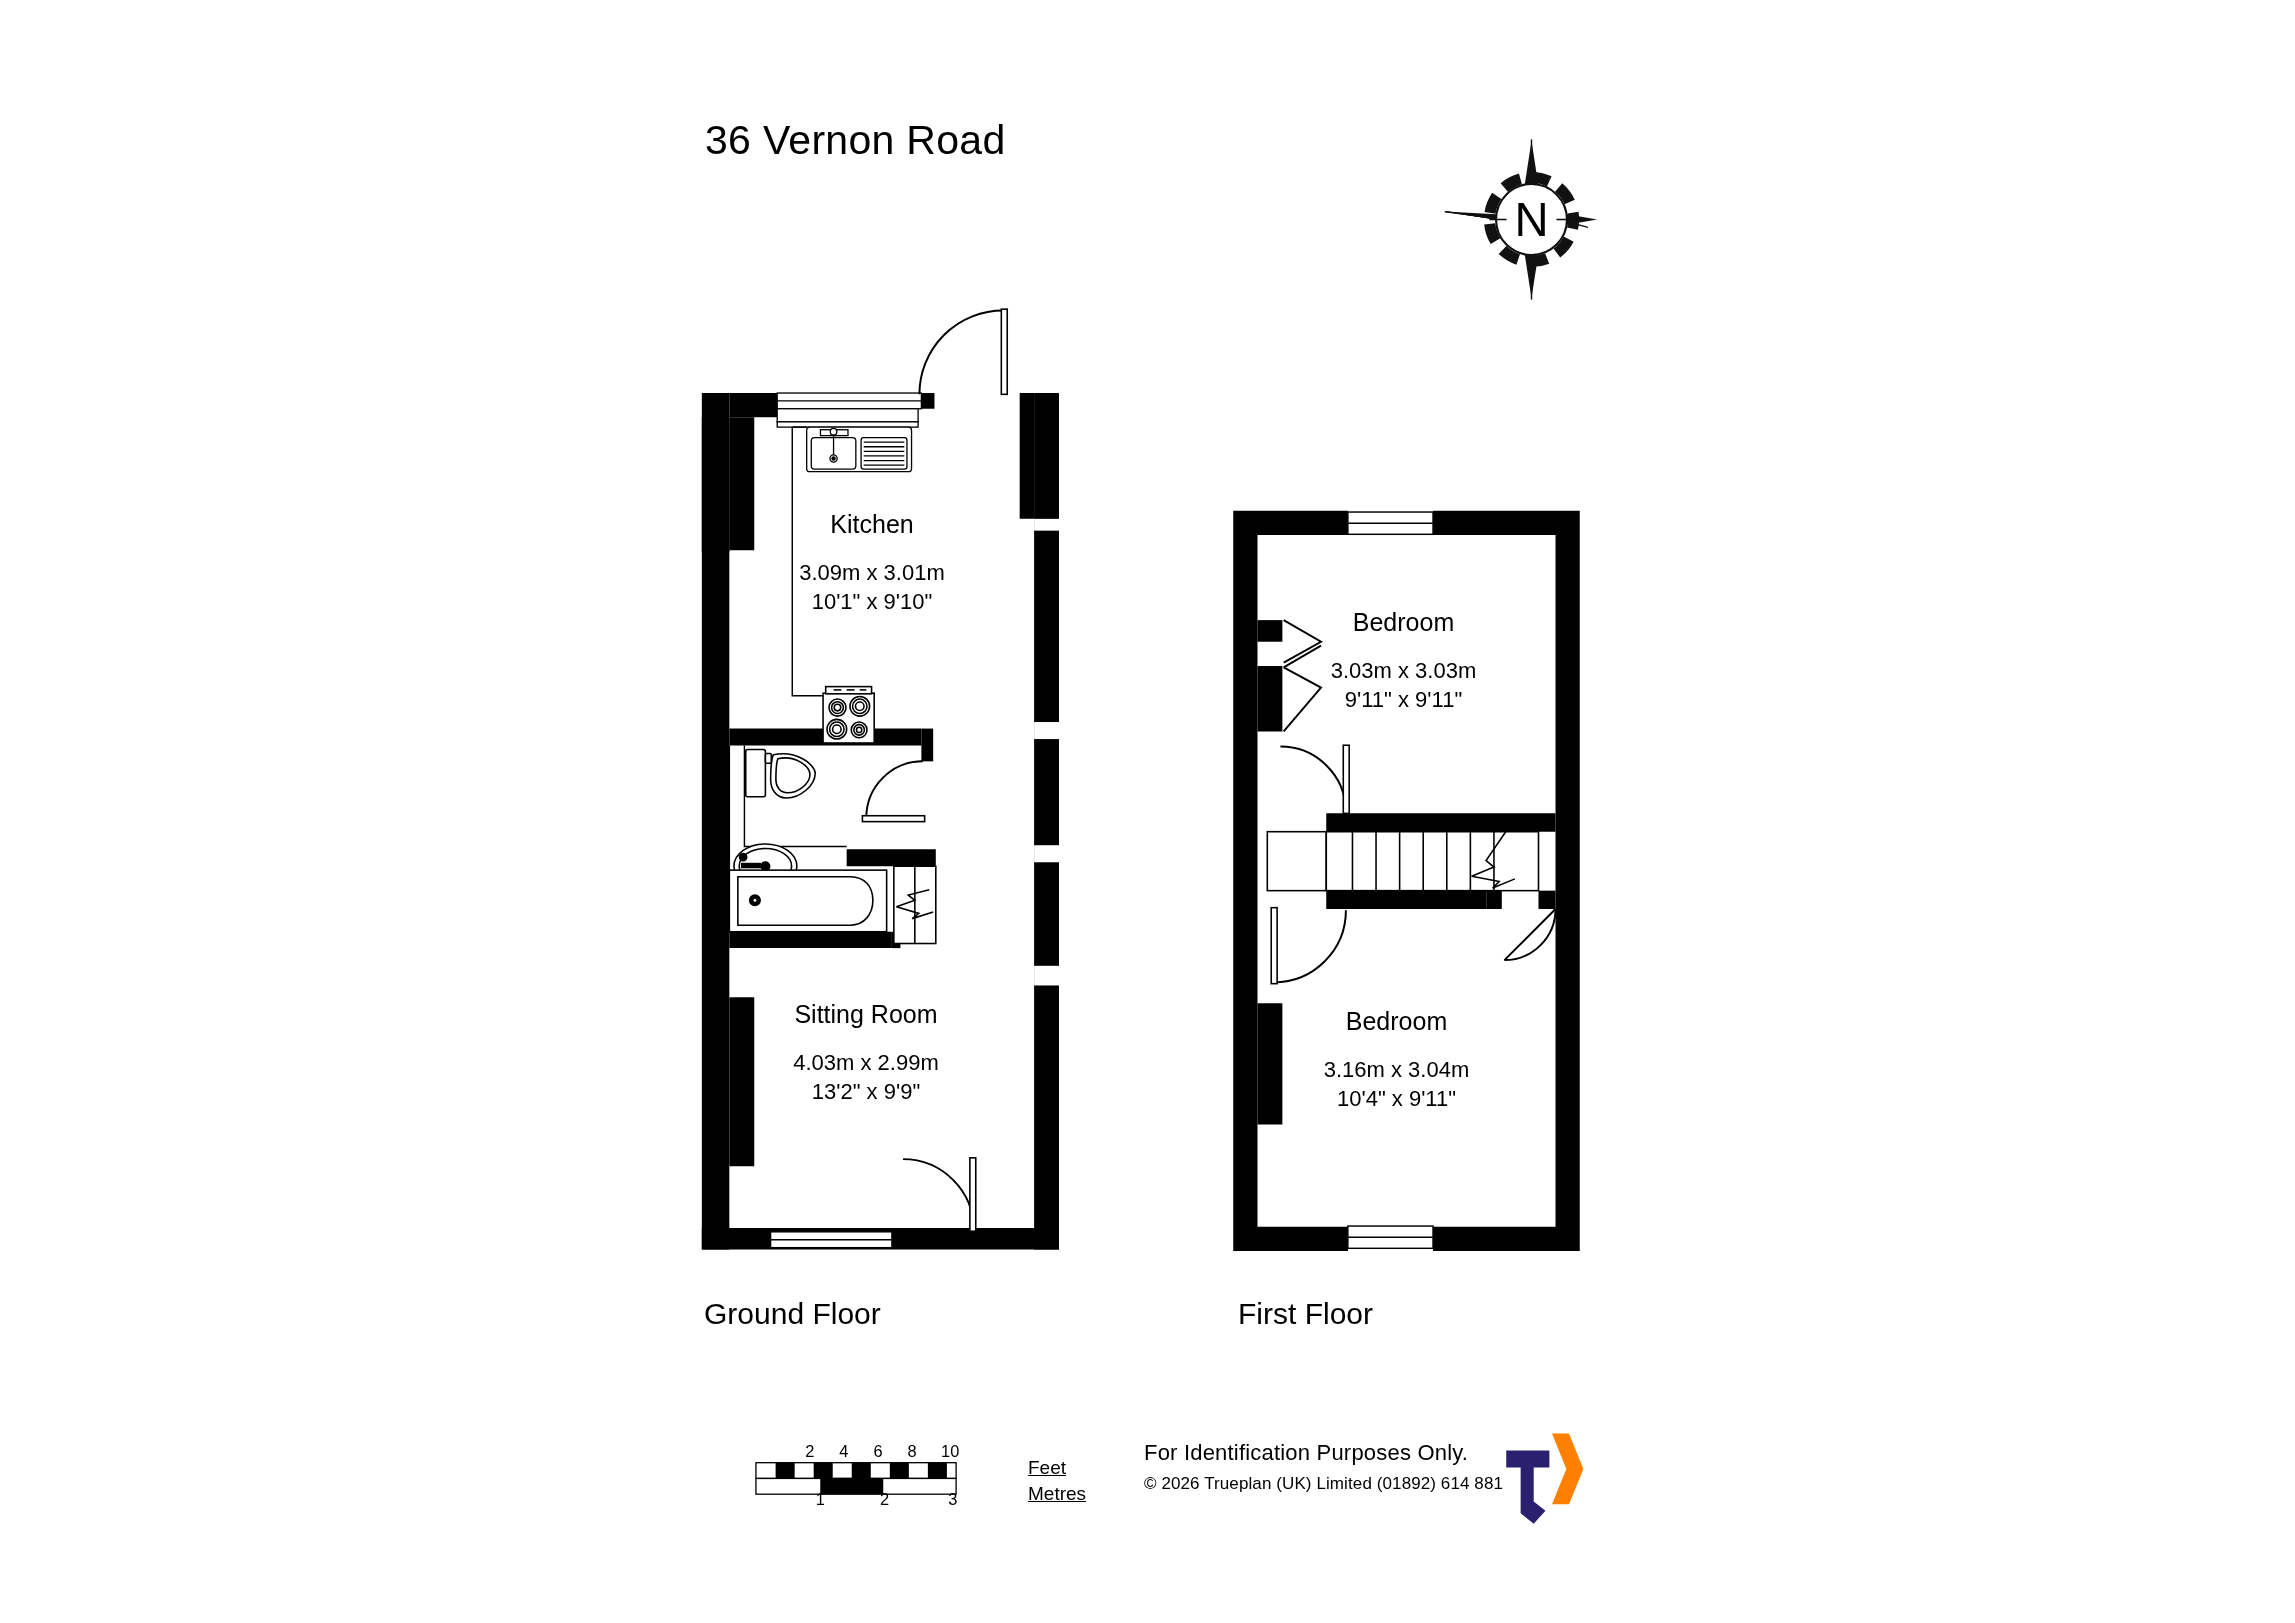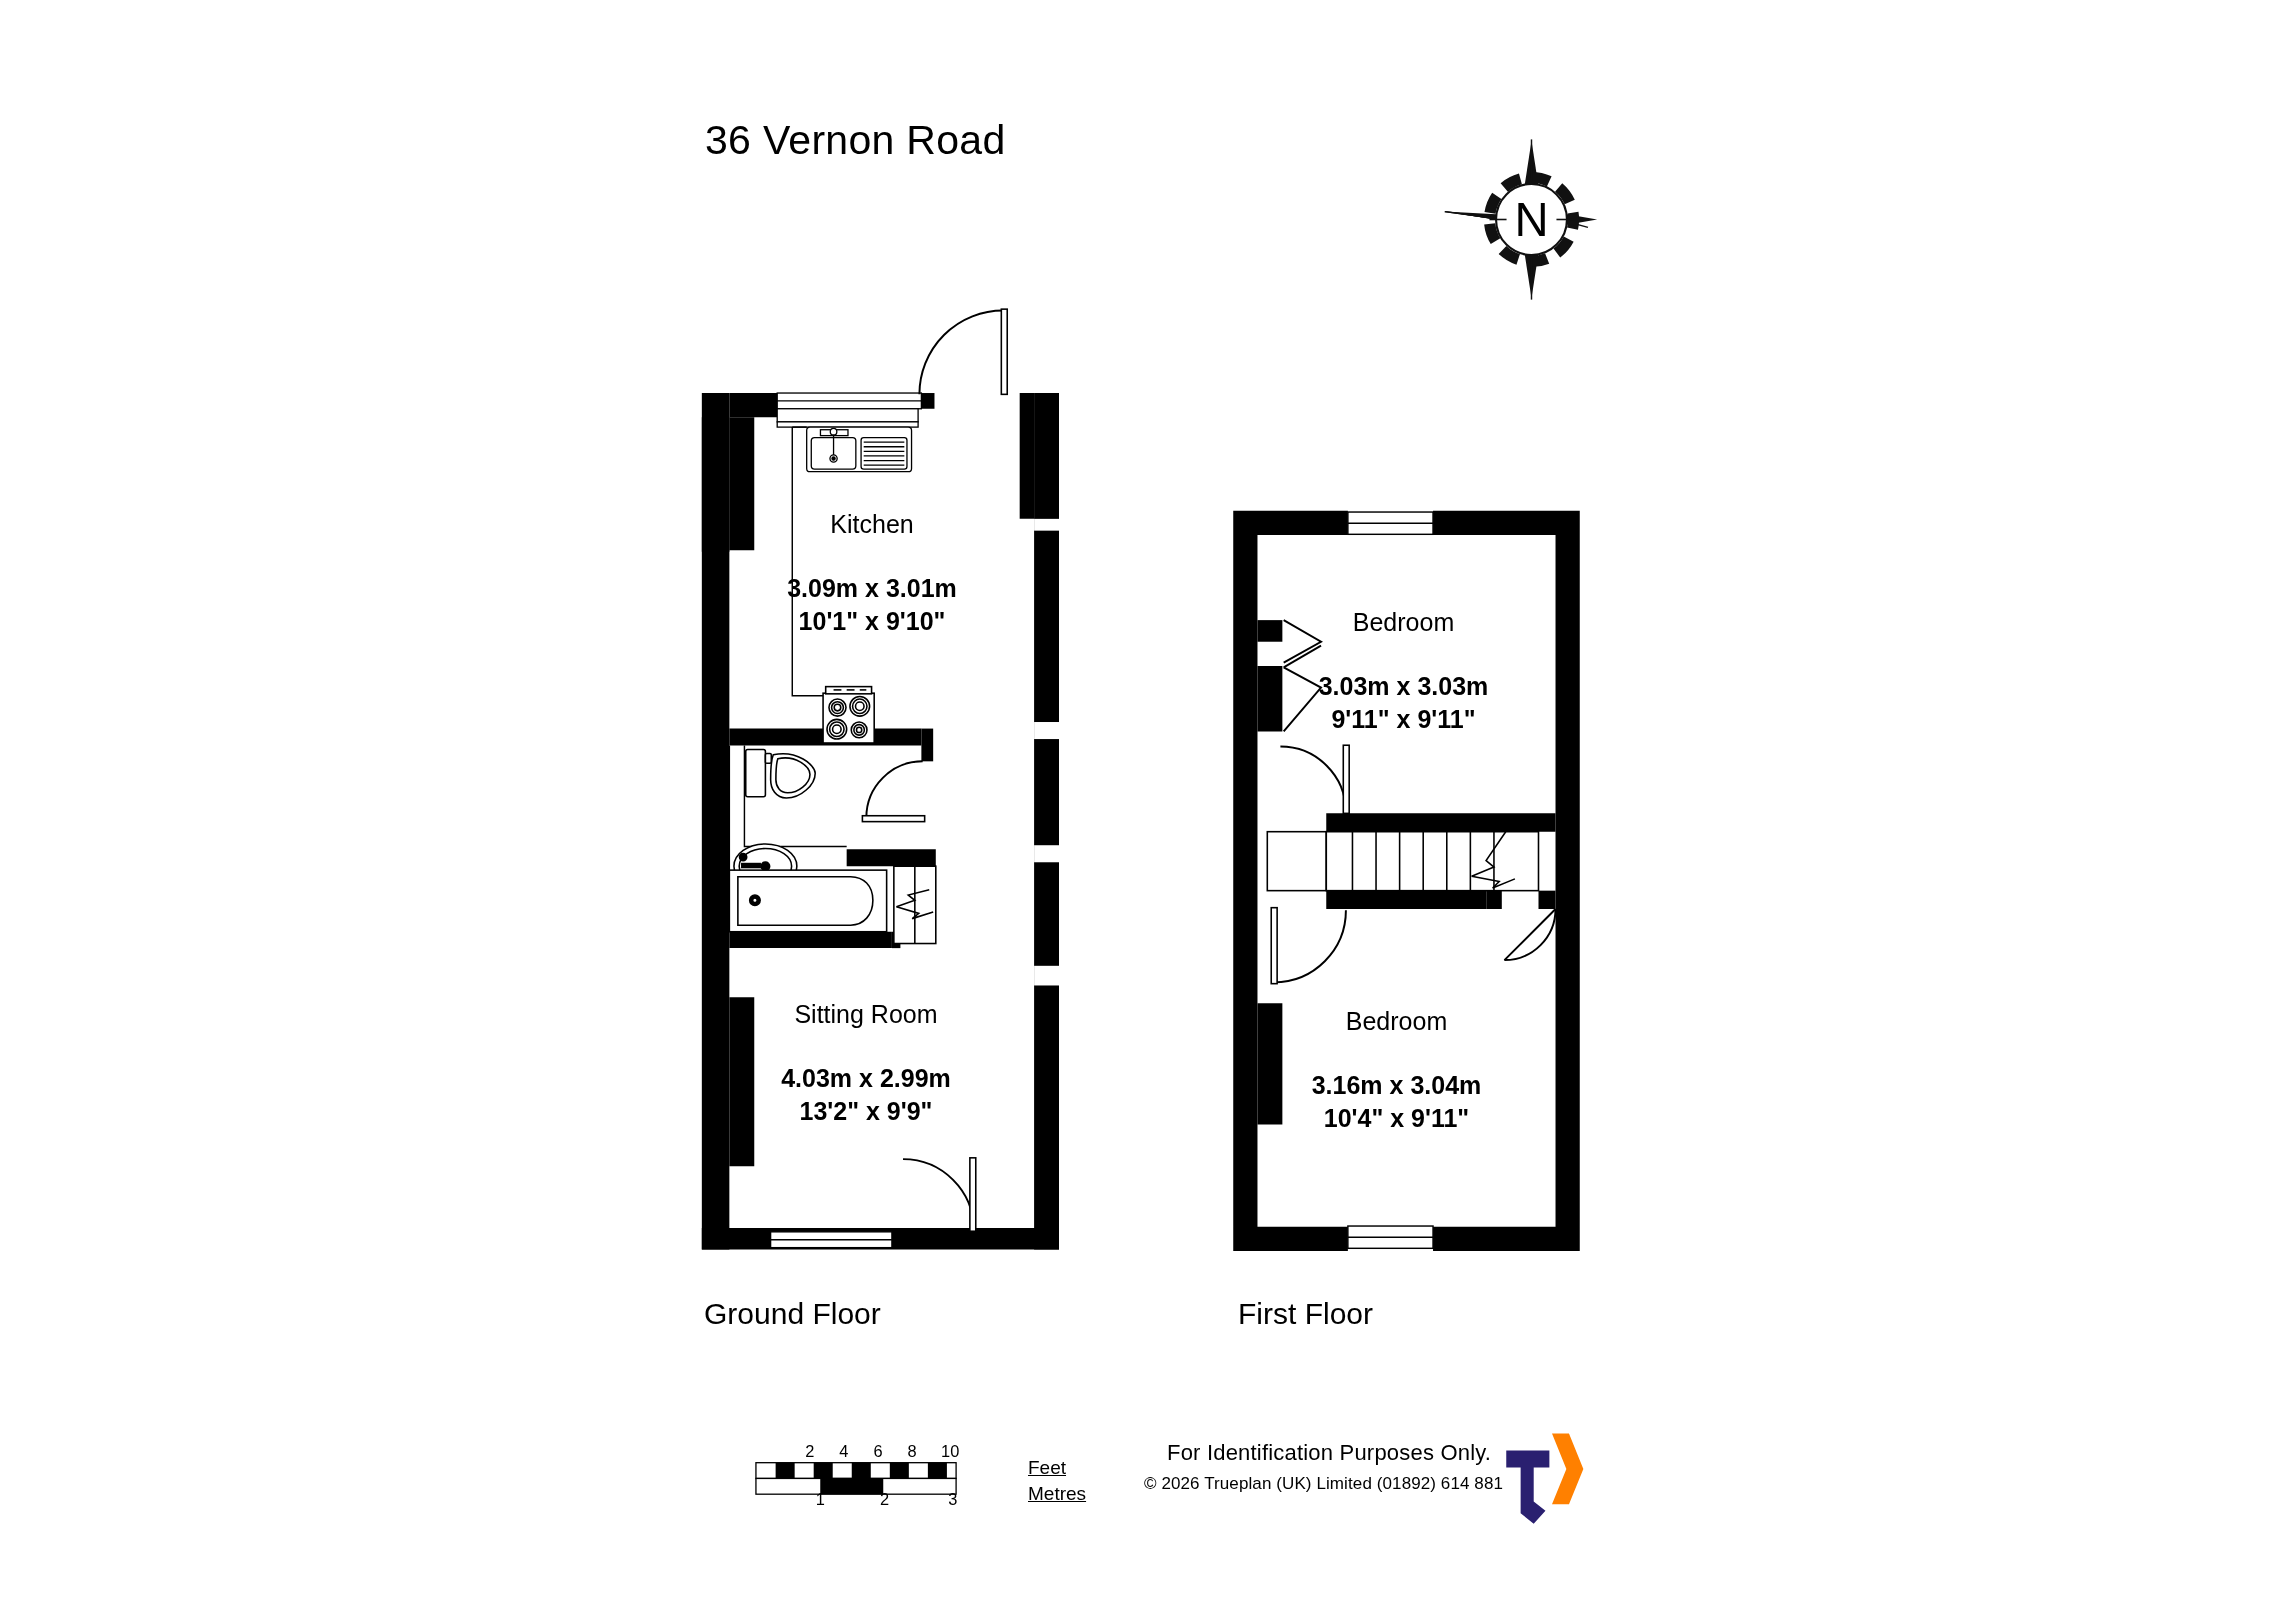--- a/index.html
+++ b/index.html
@@ -33,31 +33,31 @@
   .floor-label.ground{left:704px;top:1285px;}
   .floor-label.first{left:1238px;top:1285px;}
 
   
   .plan{position:absolute;}
   .plan svg{display:block;overflow:visible;}
 
   
   .room-text{position:absolute;text-align:center;white-space:nowrap;}
   .room-name{font-size:25px;line-height:1.0;text-align:center;}
-  .room-dim{font-size:25px;line-height:1.30;margin-top:35px;font-weight:bold;}
+  .room-dim{font-size:22px;line-height:1.30;margin-top:22px;}
   .room-dim div{white-space:nowrap;}
 
   
   .scalebar{position:absolute;left:748px;top:1443px;width:302px;height:63px;}
   .scale-units{
     position:absolute;left:1028px;top:1455px;
     font-size:19px;line-height:1.38;text-decoration:underline;
   }
   .legal{position:absolute;left:1144px;top:1440px;}
-  .legal .line1{font-size:22px;letter-spacing:0.2px;white-space:nowrap;margin-left:23px;}
+  .legal .line1{font-size:22px;letter-spacing:0.2px;white-space:nowrap;}
   .legal .line2{font-size:17px;letter-spacing:0.1px;white-space:nowrap;margin-top:8px;}
   .logo{position:absolute;left:1501px;top:1431px;width:85px;height:98px;}
 </style>
 </head>
 <body>
 
 <div class="page">
 
   <div class="title">36 Vernon Road</div>
 

